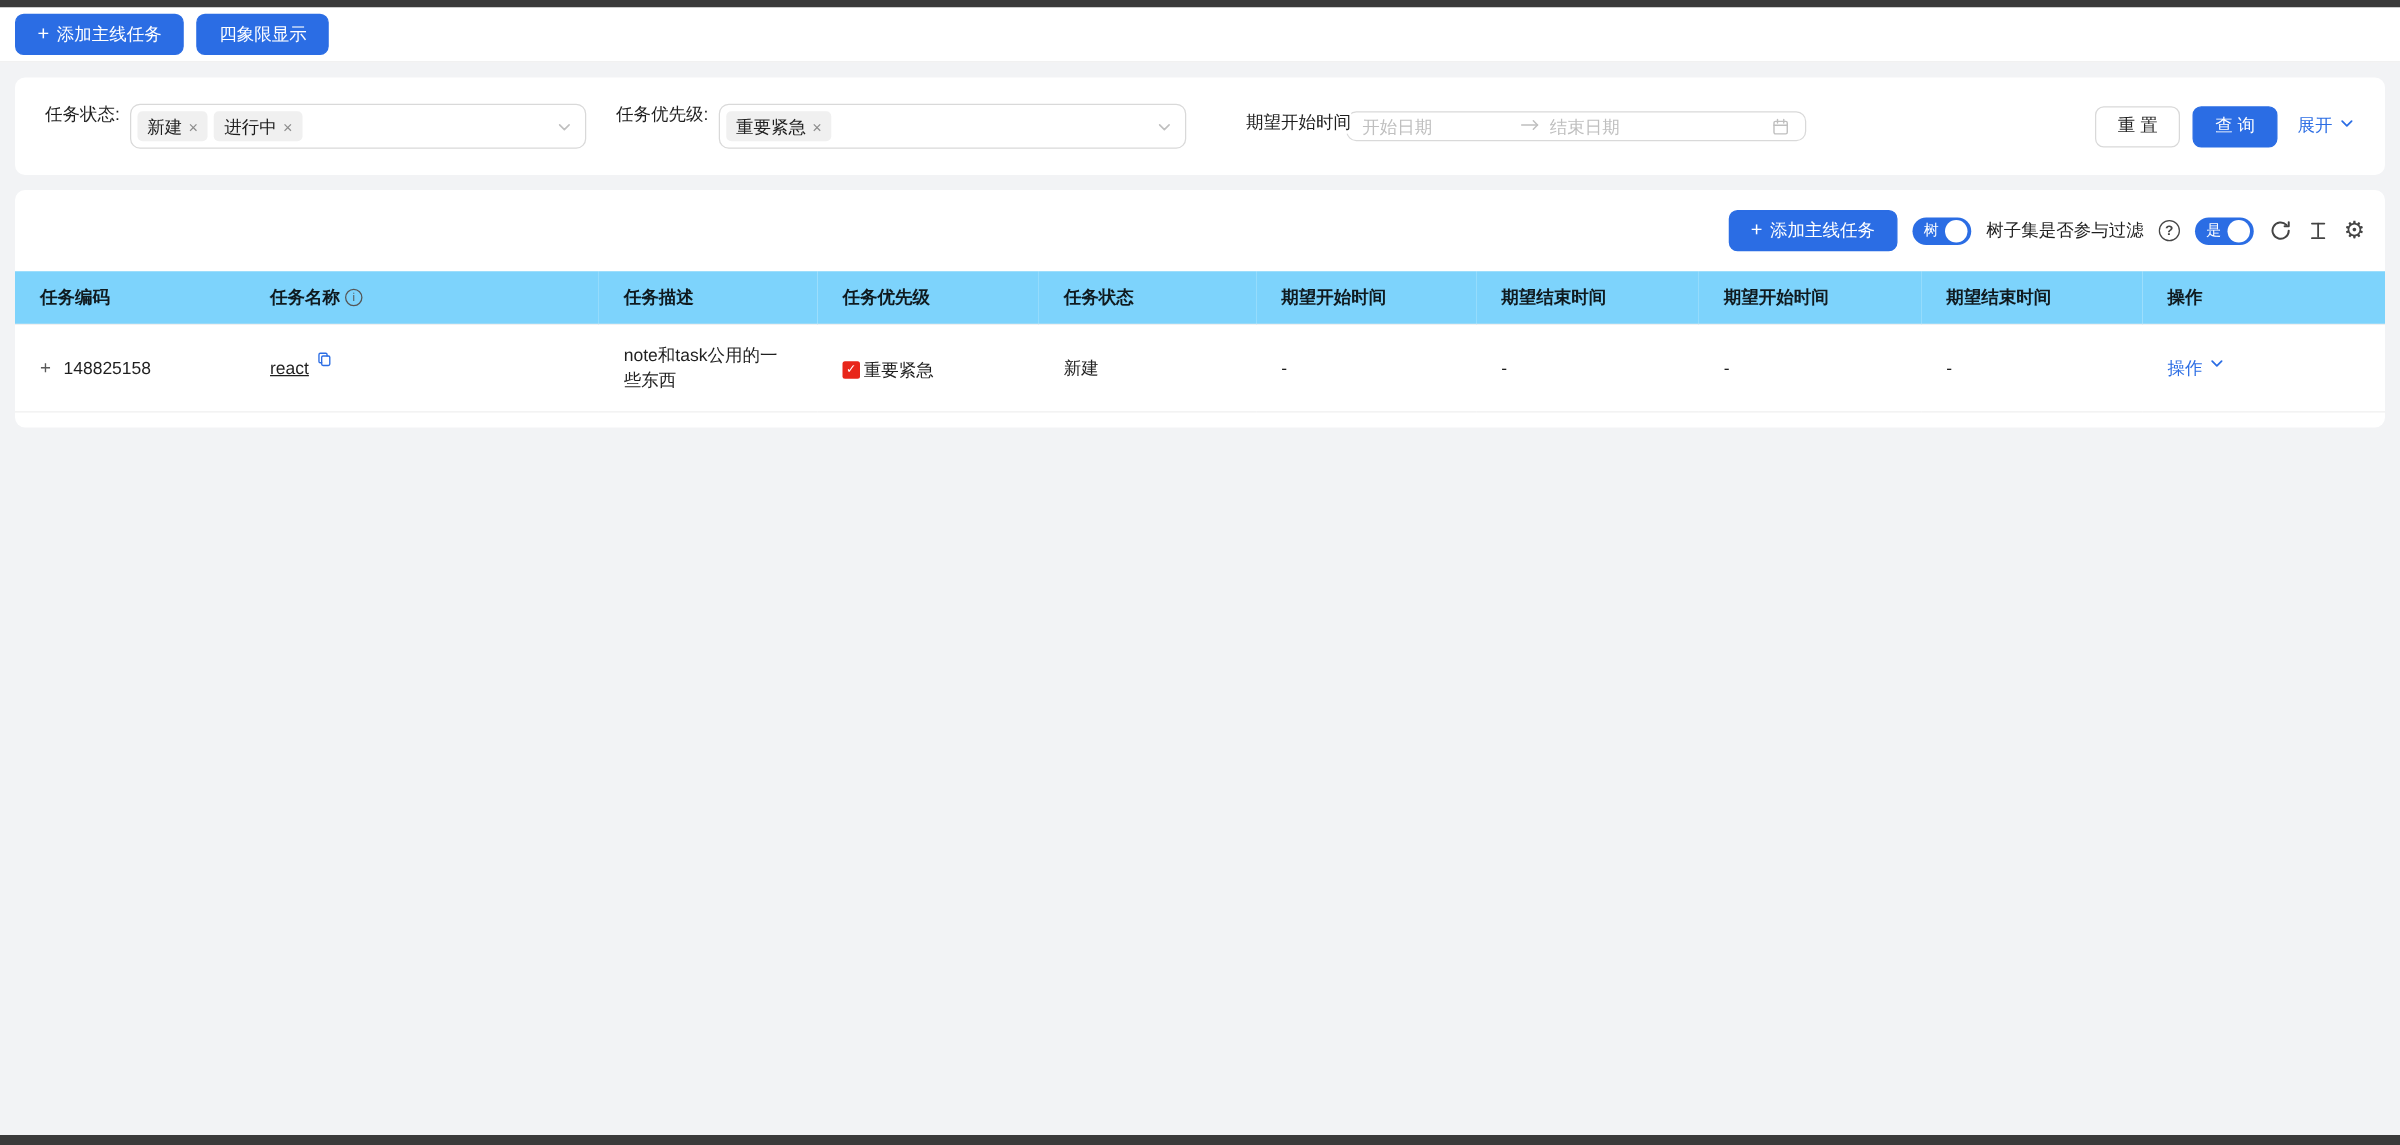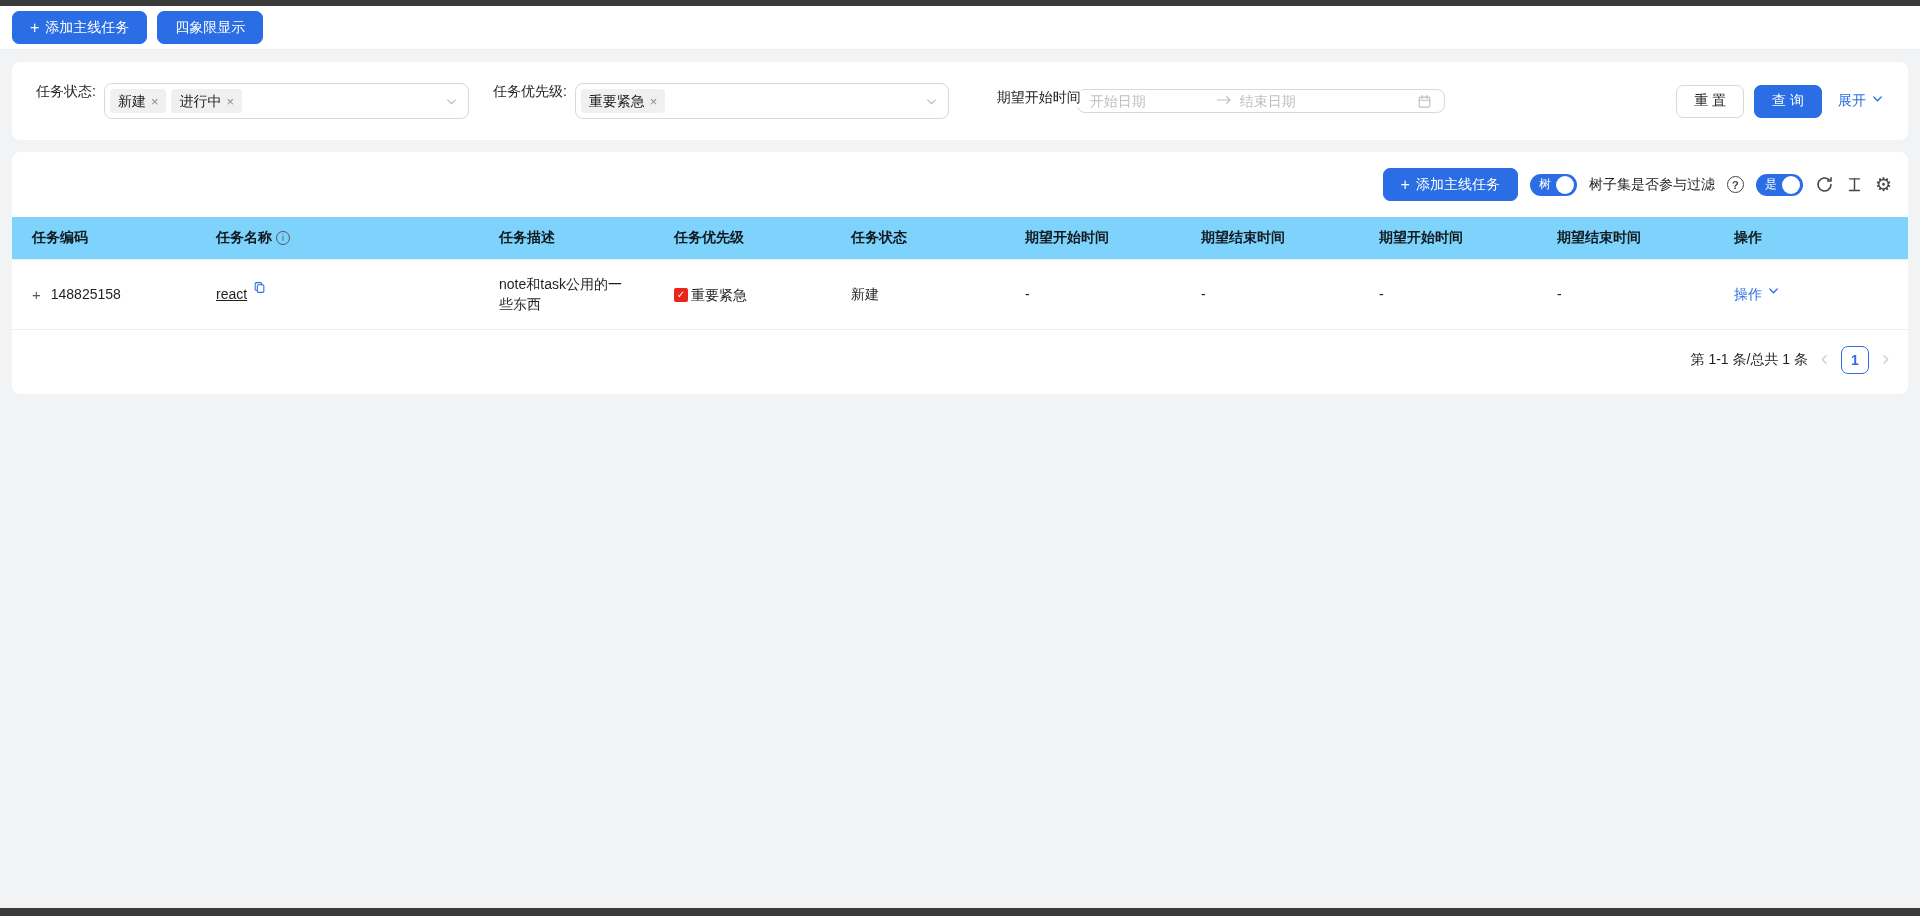--- a/index.html
+++ b/index.html
@@ -298,31 +298,15 @@
             <span>操作</span>
             <svg width="13" height="13" viewBox="0 0 24 24" fill="none" stroke="#2b6de4" stroke-width="2.6" stroke-linecap="round" stroke-linejoin="round">
                 <polyline points="5 9 12 16 19 9"></polyline>
               </svg>
           </span>
         </td>
       </tr>
     </tbody>
   </table>
 
-  <div class="pagination">
-    <span>第 1-1 条/总共 1 条</span>
-    <span class="page-arrow">
-      <svg width="13" height="13" viewBox="0 0 24 24" fill="none" stroke="#cfcfcf" stroke-width="2.6" stroke-linecap="round" stroke-linejoin="round">
-          <polyline points="15 5 8 12 15 19"></polyline>
-        </svg>
-    </span>
-    <span class="page-num">
-      <span>1</span>
-    </span>
-    <span class="page-arrow">
-      <svg width="13" height="13" viewBox="0 0 24 24" fill="none" stroke="#cfcfcf" stroke-width="2.6" stroke-linecap="round" stroke-linejoin="round">
-          <polyline points="9 5 16 12 9 19"></polyline>
-        </svg>
-    </span>
-  </div>
 </div>
 
 <div class="frame-strip bottom"></div>
 
 </body></html>

